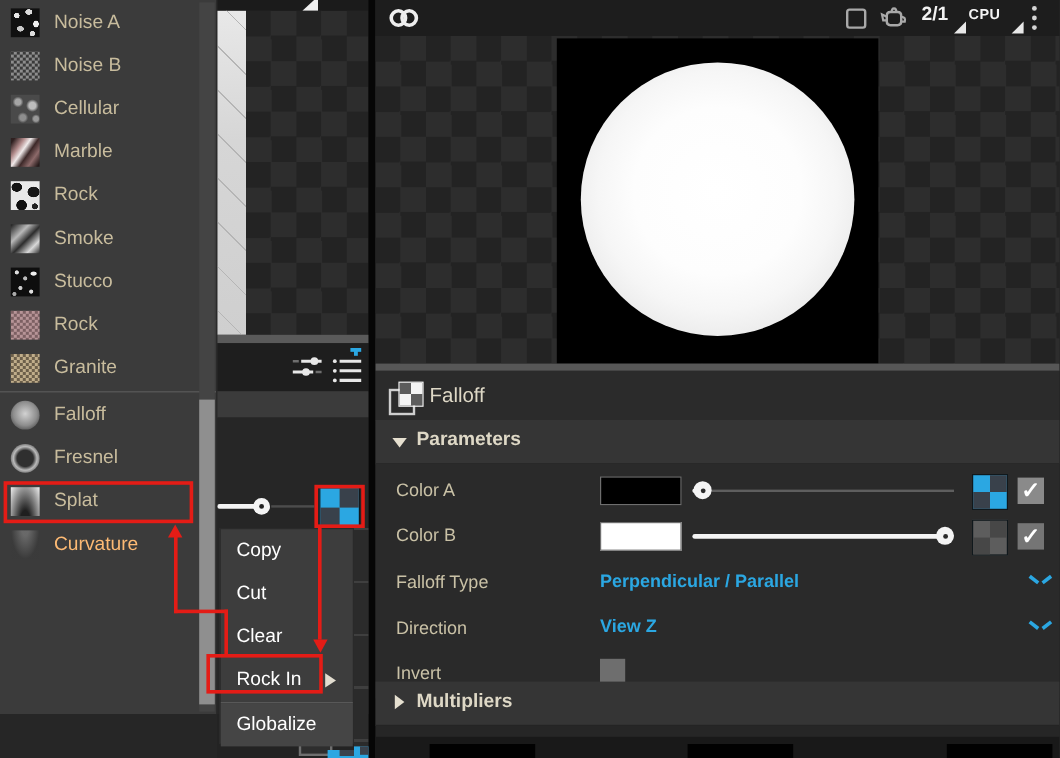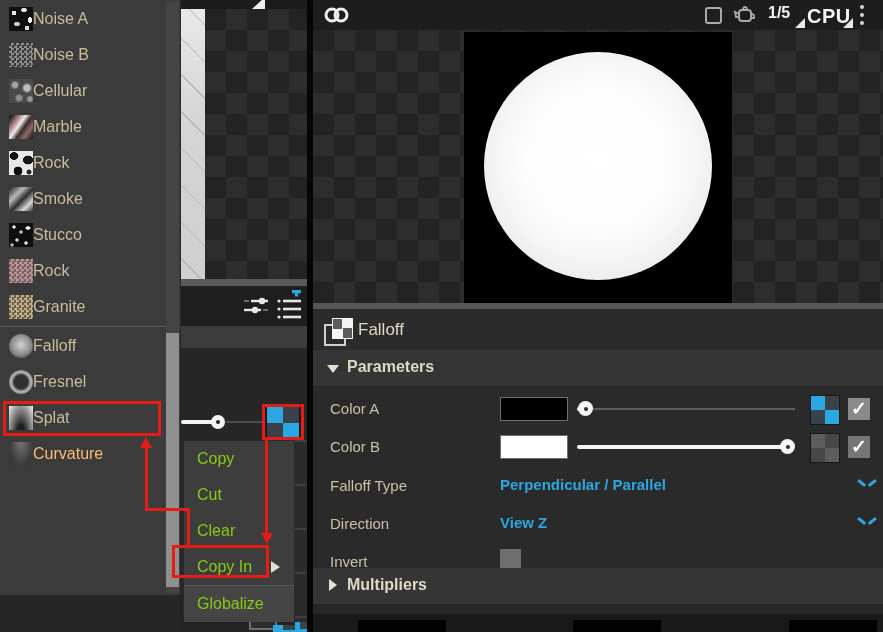--- a/index.html
+++ b/index.html
@@ -34,21 +34,21 @@
   #mid-rows{left:295px;top:440px;width:12px;height:192px;
      background:repeating-linear-gradient(180deg,#3f3f3f 0 2px,#2b2b2b 2px 44px);}
   #ghost-box{left:249px;top:598px;width:24px;height:28px;border:2px solid #6f6f6f;background:#2e2e2e;}
   .mini-map{background:#2ba7e2;}
   .mini-map i{position:absolute;right:0;top:0;width:55%;height:70%;background:#3a424c;}
   #mini-map-1{left:273px;top:625px;width:22px;height:7px;}
   #mini-map-2{left:295px;top:622px;width:12px;height:10px;}
 
   
   #tex-menu{left:0;top:0;width:181px;height:595px;background:#3b3b3b;border-right:1px solid #2a2a2a;padding-top:1px;box-sizing:border-box;}
-  .mi{height:36px;display:flex;align-items:center;padding-left:9px;}
+  .mi{height:36px;display:flex;align-items:center;gap:12px;padding-left:9px;}
   .mi span{color:#c8bc9d;font-size:16px;}
   .mi.disabled span{color:#fdba74;}
   .mi.disabled .thumb{opacity:.4;}
   .thumb{width:24px;height:24px;flex:0 0 24px;position:relative;overflow:hidden;}
   .menu-sep{height:1px;background:#5a5a5a;margin:1px 0;}
   #menu-scroll-track{left:166px;top:2px;width:13px;height:591px;background:#444;}
   #menu-scroll-thumb{left:166px;top:333px;width:13px;height:254px;background:#8f8f8f;}
 
   .t-noisea{background:#101010;background-image:
      radial-gradient(4px 4px at 5px 6px,#e8e8e8 55%,transparent 60%),
@@ -82,42 +82,42 @@
   .t-edges{background:linear-gradient(180deg,#d6d6d6,#666);
      clip-path:polygon(0 10%,100% 10%,64% 46%,64% 96%,36% 96%,36% 46%);}
   .t-falloff{background:radial-gradient(circle at 50% 45%,#d2d2d2 0%,#8d8d8d 55%,#4a4a4a 85%);border-radius:50%;}
   .t-fresnel{background:radial-gradient(circle,#2f2f2f 40%,#b9b9b9 58%,#7c7c7c 72%,#2c2c2c 88%);border-radius:50%;}
   .t-dirt{background:radial-gradient(at 50% 125%,#1f1f1f 25%,#9a9a9a 70%,#f2f2f2 100%);}
   .t-curvature{background:radial-gradient(at 50% -10%,#adadad 18%,#3a3a3a 70%);}
   .t-distance{background:radial-gradient(at 50% 115%,#b5b5b5 28%,#3a3a3a 72%);border-radius:3px;}
 
   
   #ctx-menu{left:183px;top:440px;width:112px;height:180px;background:#3d3d3d;border:1px solid #2a2a2a;box-sizing:border-box;}
-  .ctx-item{height:36px;display:flex;align-items:center;padding-left:13px;color:#84cc16;font-size:16px;position:relative;}
+  .ctx-item{height:36px;display:flex;align-items:center;padding-left:13px;color:#ffffff;font-size:16px;position:relative;}
   .ctx-sep{height:1px;background:#585858;}
   #ctx-last{background:#454545;height:36px;}
   .submenu-arrow{position:absolute;right:14px;top:12px;width:0;height:0;
      border-top:6px solid transparent;border-bottom:6px solid transparent;border-left:9px solid #e2ddd0;}
 
   
   .red-box{border:3px solid #e41c16;background:transparent;z-index:50;}
   .red-line{background:#e41c16;z-index:50;}
   .red-arrow-up{width:0;height:0;border-left:6px solid transparent;border-right:6px solid transparent;border-bottom:11px solid #e41c16;z-index:50;}
   .red-arrow-down{width:0;height:0;border-left:6px solid transparent;border-right:6px solid transparent;border-top:11px solid #e41c16;z-index:50;}
 
   
   #right-panel{left:313px;top:0;width:570px;height:632px;background:#262626;}
   #rp-toolbar{left:0;top:0;width:570px;height:30px;background:#1d1d1d;}
   #link-icon{left:11px;top:4px;}
   #frame-icon{left:392px;top:7px;width:13px;height:13px;border:2.5px solid #a9a9a9;border-radius:3px;}
   #teapot-icon{left:420px;top:5px;}
   #frame-ratio{left:455px;top:4px;color:#f2f2f2;font-size:16px;font-weight:bold;}
   .corner-tri{width:0;height:0;border-left:10px solid transparent;border-bottom:10px solid #e8e8e8;}
   #tri-1{left:482px;top:18px;}
-  #cpu-label{left:494px;top:5px;color:#f5f5f5;font-size:20px;font-weight:bold;letter-spacing:.5px;}
+  #cpu-label{left:494px;top:5px;color:#f5f5f5;font-size:12px;font-weight:bold;letter-spacing:.5px;}
   #tri-2{left:530px;top:18px;}
   #dots-icon{left:547px;top:5px;width:4px;height:20px;}
   #dots-icon i{position:absolute;left:0;width:4px;height:4px;border-radius:50%;background:#d5d5d5;}
   #dots-icon i:nth-child(1){top:0;} #dots-icon i:nth-child(2){top:8px;} #dots-icon i:nth-child(3){top:16px;}
 
   #rp-preview{left:0;top:30px;width:570px;height:273px;}
   #preview-black{left:151px;top:2px;width:268px;height:271px;background:#000;}
   #preview-sphere{left:20px;top:20px;width:228px;height:228px;border-radius:50%;
      background:radial-gradient(circle at 50% 47%,#ffffff 0%,#fdfdfd 42%,#f6f6f6 60%,#ececec 74%,#dedede 85%,#c7c7c7 93%,#8f8f8f 97.5%,rgba(0,0,0,0) 100%);}
 
@@ -276,21 +276,21 @@
   <div class="ctx-item">
       <span>Copy</span>
     </div>
   <div class="ctx-item">
       <span>Cut</span>
     </div>
   <div class="ctx-item">
       <span>Clear</span>
     </div>
   <div class="ctx-item">
-      <span>Copy In</span>
+      <span>Rock In</span>
       <i class="submenu-arrow"></i>
     </div>
   <div class="ctx-sep"></div>
   <div class="ctx-item" id="ctx-last">
       <span>Globalize</span>
     </div>
 </div>
 
 <div class="abs red-box" style="left:3px;top:401px;width:152px;height:29px;"></div>
 <div class="abs red-box" style="left:262px;top:404px;width:36px;height:30px;"></div>
@@ -308,21 +308,21 @@
       <circle cx="8" cy="11" r="6" fill="none" stroke="#eeeeee" stroke-width="3"></circle>
       <circle cx="17" cy="11" r="6" fill="none" stroke="#eeeeee" stroke-width="3"></circle>
     </svg>
     <div class="abs" id="frame-icon"></div>
     <svg class="abs" id="teapot-icon" width="24" height="20" viewBox="0 0 24 20">
       <path d="M6 8 Q6 5 9 5 L15 5 Q18 5 18 8 L18 13 Q18 16 15 16 L9 16 Q6 16 6 13 Z" fill="none" stroke="#a9a9a9" stroke-width="2"></path>
       <path d="M6 9 L2 7 L3 12 L6 12" fill="none" stroke="#a9a9a9" stroke-width="1.8"></path>
       <path d="M18 9 Q22 9 21 13 L18 13" fill="none" stroke="#a9a9a9" stroke-width="1.8"></path>
       <path d="M10 5 Q10 2 12 2 Q14 2 14 5" fill="none" stroke="#a9a9a9" stroke-width="1.8"></path>
     </svg>
-    <div class="abs" id="frame-ratio">1/5</div>
+    <div class="abs" id="frame-ratio">2/1</div>
     <div class="abs corner-tri" id="tri-1"></div>
     <div class="abs" id="cpu-label">CPU</div>
     <div class="abs corner-tri" id="tri-2"></div>
     <div class="abs" id="dots-icon">
         <i></i>
         <i></i>
         <i></i>
       </div>
   </div>
 

